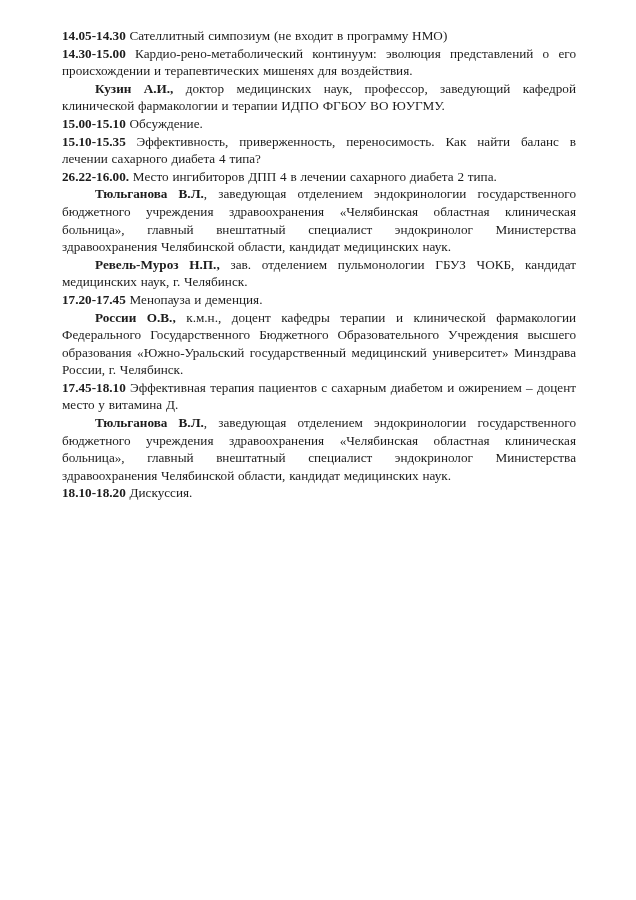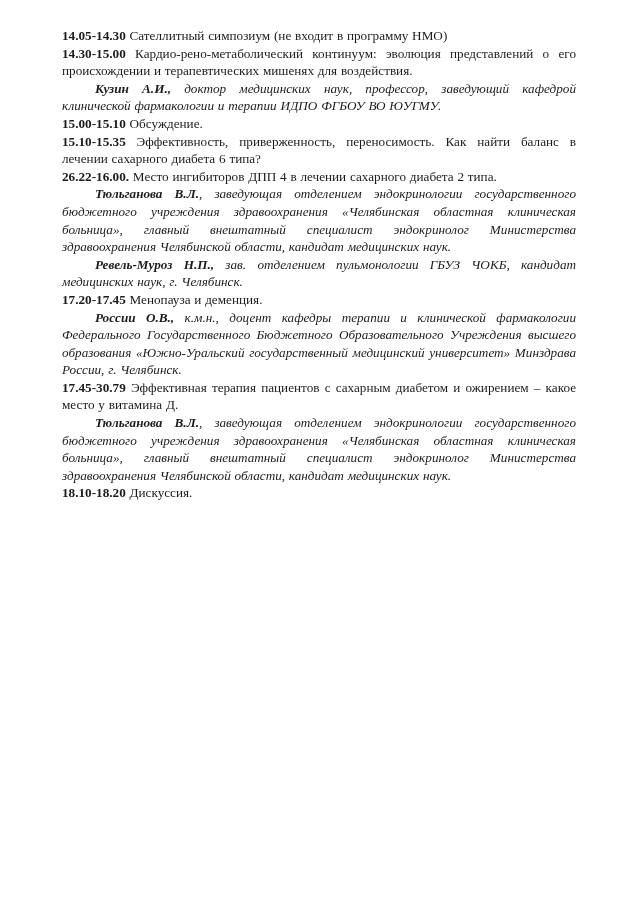--- a/index.html
+++ b/index.html
@@ -20,35 +20,35 @@
     left: 62px; top: 27px;
     width: 514px;
   }
   p.para {
     font-size: 13.2px;
     line-height: 17.6px;
     color: #1c1c1c;
     text-align: justify;
     word-spacing: 0.5px;
   }
-  p.para.indent { text-indent: 33px; font-style: italic; }
+  p.para.indent { text-indent: 33px; }
   .bold { font-weight: bold; }
 </style>
 </head>
 <body>
 
 <div class="page">
   <div class="content">
       <p class="para"><span class="bold">14.05-14.30</span><span class="regular"> Сателлитный симпозиум (не входит в программу НМО)</span></p>
       <p class="para"><span class="bold">14.30-15.00</span><span class="regular"> Кардио-рено-метаболический континуум: эволюция представлений о его происхождении и терапевтических мишенях для воздействия.</span></p>
       <p class="para indent"><span class="bold">Кузин А.И.,</span><span class="regular"> доктор медицинских наук, профессор, заведующий кафедрой клинической фармакологии и терапии ИДПО ФГБОУ ВО ЮУГМУ.</span></p>
       <p class="para"><span class="bold">15.00-15.10</span><span class="regular"> Обсуждение.</span></p>
-      <p class="para"><span class="bold">15.10-15.35</span><span class="regular"> Эффективность, приверженность, переносимость. Как найти баланс в лечении сахарного диабета 6 типа?</span></p>
+      <p class="para"><span class="bold">15.10-15.35</span><span class="regular"> Эффективность, приверженность, переносимость. Как найти баланс в лечении сахарного диабета 4 типа?</span></p>
       <p class="para"><span class="bold">26.22-16.00.</span><span class="regular"> Место ингибиторов ДПП 4 в лечении сахарного диабета 2 типа.</span></p>
       <p class="para indent"><span class="bold">Тюльганова В.Л.</span><span class="regular">, заведующая отделением эндокринологии государственного бюджетного учреждения здравоохранения «Челябинская областная клиническая больница», главный внештатный специалист эндокринолог Министерства здравоохранения Челябинской области, кандидат медицинских наук.</span></p>
       <p class="para indent"><span class="bold">Ревель-Муроз Н.П.,</span><span class="regular"> зав. отделением пульмонологии ГБУЗ ЧОКБ, кандидат медицинских наук, г. Челябинск.</span></p>
       <p class="para"><span class="bold">17.20-17.45</span><span class="regular"> Менопауза и деменция.</span></p>
       <p class="para indent"><span class="bold">России О.В.,</span><span class="regular"> к.м.н., доцент кафедры терапии и клинической фармакологии Федерального Государственного Бюджетного Образовательного Учреждения высшего образования «Южно-Уральский государственный медицинский университет» Минздрава России, г. Челябинск.</span></p>
-      <p class="para"><span class="bold">17.45-30.79</span><span class="regular"> Эффективная терапия пациентов с сахарным диабетом и ожирением – какое место у витамина Д.</span></p>
+      <p class="para"><span class="bold">17.45-18.10</span><span class="regular"> Эффективная терапия пациентов с сахарным диабетом и ожирением – доцент место у витамина Д.</span></p>
       <p class="para indent"><span class="bold">Тюльганова В.Л.</span><span class="regular">, заведующая отделением эндокринологии государственного бюджетного учреждения здравоохранения «Челябинская областная клиническая больница», главный внештатный специалист эндокринолог Министерства здравоохранения Челябинской области, кандидат медицинских наук.</span></p>
       <p class="para"><span class="bold">18.10-18.20</span><span class="regular"> Дискуссия.</span></p>
     </div>
 </div>
 
 </body></html>

